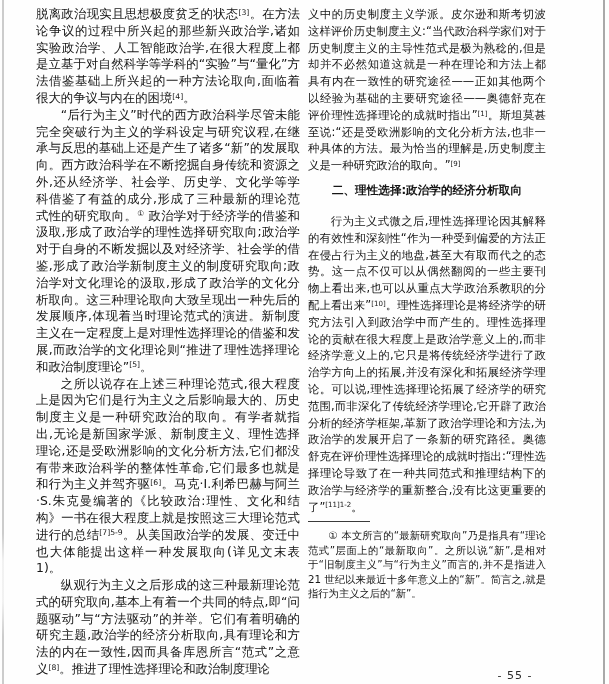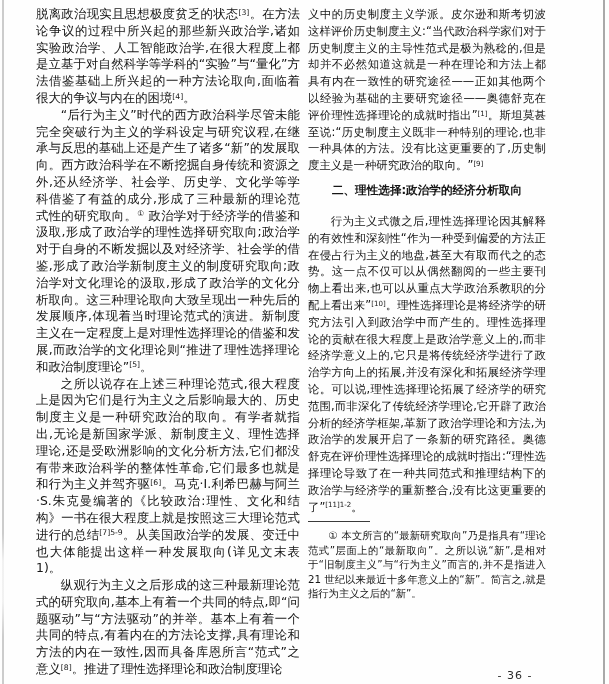--- a/index.html
+++ b/index.html
@@ -52,26 +52,26 @@
 
 <div class="page">
 
   <div class="scan-edge left"></div>
   <div class="scan-edge right"></div>
 
   <div class="col col-left">
     <p class="para no-indent"><span>脱离政治现实且思想极度贫乏的状态</span><sup>[3]</sup><span>。在方法论争议的过程中所兴起的那些新兴政治学,诸如实验政治学、人工智能政治学,在很大程度上都是立基于对自然科学等学科的“实验”与“量化”方法借鉴基础上所兴起的一种方法论取向,面临着很大的争议与内在的困境</span><sup>[4]</sup><span>。</span></p>
     <p class="para"><span>“后行为主义”时代的西方政治科学尽管未能完全突破行为主义的学科设定与研究议程,在继承与反思的基础上还是产生了诸多“新”的发展取向。西方政治科学在不断挖掘自身传统和资源之外,还从经济学、社会学、历史学、文化学等学科借鉴了有益的成分,形成了三种最新的理论范式性的研究取向。</span><sup>①</sup><span> 政治学对于经济学的借鉴和汲取,形成了政治学的理性选择研究取向;政治学对于自身的不断发掘以及对经济学、社会学的借鉴,形成了政治学新制度主义的制度研究取向;政治学对文化理论的汲取,形成了政治学的文化分析取向。这三种理论取向大致呈现出一种先后的发展顺序,体现着当时理论范式的演进。新制度主义在一定程度上是对理性选择理论的借鉴和发展,而政治学的文化理论则“推进了理性选择理论和政治制度理论”</span><sup>[5]</sup><span>。</span></p>
     <p class="para"><span>之所以说存在上述三种理论范式,很大程度上是因为它们是行为主义之后影响最大的、历史制度主义是一种研究政治的取向。有学者就指出,无论是新国家学派、新制度主义、理性选择理论,还是受欧洲影响的文化分析方法,它们都没有带来政治科学的整体性革命,它们最多也就是和行为主义并驾齐驱</span><sup>[6]</sup><span>。马克·I.利希巴赫与阿兰·S.朱克曼编著的《比较政治:理性、文化和结构》一书在很大程度上就是按照这三大理论范式进行的总结</span><sup>[7]5-9</sup><span>。从美国政治学的发展、变迁中也大体能提出这样一种发展取向(详见文末表 1)。</span></p>
-    <p class="para"><span>纵观行为主义之后形成的这三种最新理论范式的研究取向,基本上有着一个共同的特点,即“问题驱动”与“方法驱动”的并举。基本上有着一个共同的特点,有着内在的方法论支撑,具有理论和方法的内在一致性,因而具备库恩所言“范式”之意义</span><sup>[8]</sup><span>。推进了理性选择理论和政治制度理论</span></p>
+    <p class="para"><span>纵观行为主义之后形成的这三种最新理论范式的研究取向,基本上有着一个共同的特点,即“问题驱动”与“方法驱动”的并举。它们有着明确的研究主题,政治学的经济分析取向,具有理论和方法的内在一致性,因而具备库恩所言“范式”之意义</span><sup>[8]</sup><span>。推进了理性选择理论和政治制度理论</span></p>
   </div>
 
   <div class="col col-right">
-    <p class="para no-indent"><span>义中的历史制度主义学派。皮尔逊和斯考切波这样评价历史制度主义:“当代政治科学家们对于历史制度主义的主导性范式是极为熟稔的,但是却并不必然知道这就是一种在理论和方法上都具有内在一致性的研究途径——正如其他两个以经验为基础的主要研究途径——奥德舒克在评价理性选择理论的成就时指出”</span><sup>[1]</sup><span>。斯坦莫甚至说:“历史制度主义既非一种特别的理论,也非一种具体的方法。没有比这更重要的了,历史制度主义是一种研究政治的取向。”</span><sup>[9]</sup></p>
+    <p class="para no-indent"><span>义中的历史制度主义学派。皮尔逊和斯考切波这样评价历史制度主义:“当代政治科学家们对于历史制度主义的主导性范式是极为熟稔的,但是却并不必然知道这就是一种在理论和方法上都具有内在一致性的研究途径——正如其他两个以经验为基础的主要研究途径——奥德舒克在评价理性选择理论的成就时指出”</span><sup>[1]</sup><span>。斯坦莫甚至说:“还是受欧洲影响的文化分析方法,也非一种具体的方法。最为恰当的理解是,历史制度主义是一种研究政治的取向。”</span><sup>[9]</sup></p>
     <h3 class="section-heading">二、理性选择:政治学的经济分析取向</h3>
     <p class="para"><span>行为主义式微之后,理性选择理论因其解释的有效性和深刻性“作为一种受到偏爱的方法正在侵占行为主义的地盘,甚至大有取而代之的态势。这一点不仅可以从偶然翻阅的一些主要刊物上看出来,也可以从重点大学政治系教职的分配上看出来”</span><sup>[10]</sup><span>。理性选择理论是将经济学的研究方法引入到政治学中而产生的。理性选择理论的贡献在很大程度上是政治学意义上的,而非经济学意义上的,它只是将传统经济学进行了政治学方向上的拓展,并没有深化和拓展经济学理论。可以说,理性选择理论拓展了经济学的研究范围,而非深化了传统经济学理论,它开辟了政治分析的经济学框架,革新了政治学理论和方法,为政治学的发展开启了一条新的研究路径。奥德舒克在评价理性选择理论的成就时指出:“理性选择理论导致了在一种共同范式和推理结构下的政治学与经济学的重新整合,没有比这更重要的了”</span><sup>[11]1-2</sup><span>。</span></p>
     <div class="footnote-rule"></div>
     <div class="footnote">① 本文所言的“最新研究取向”乃是指具有“理论范式”层面上的“最新取向”。之所以说“新”,是相对于“旧制度主义”与“行为主义”而言的,并不是指进入 21 世纪以来最近十多年意义上的“新”。简言之,就是指行为主义之后的“新”。</div>
   </div>
 
-  <div class="page-number">- 36 -</div>
+  <div class="page-number">- 55 -</div>
 
 </div>
 
 </body></html>

